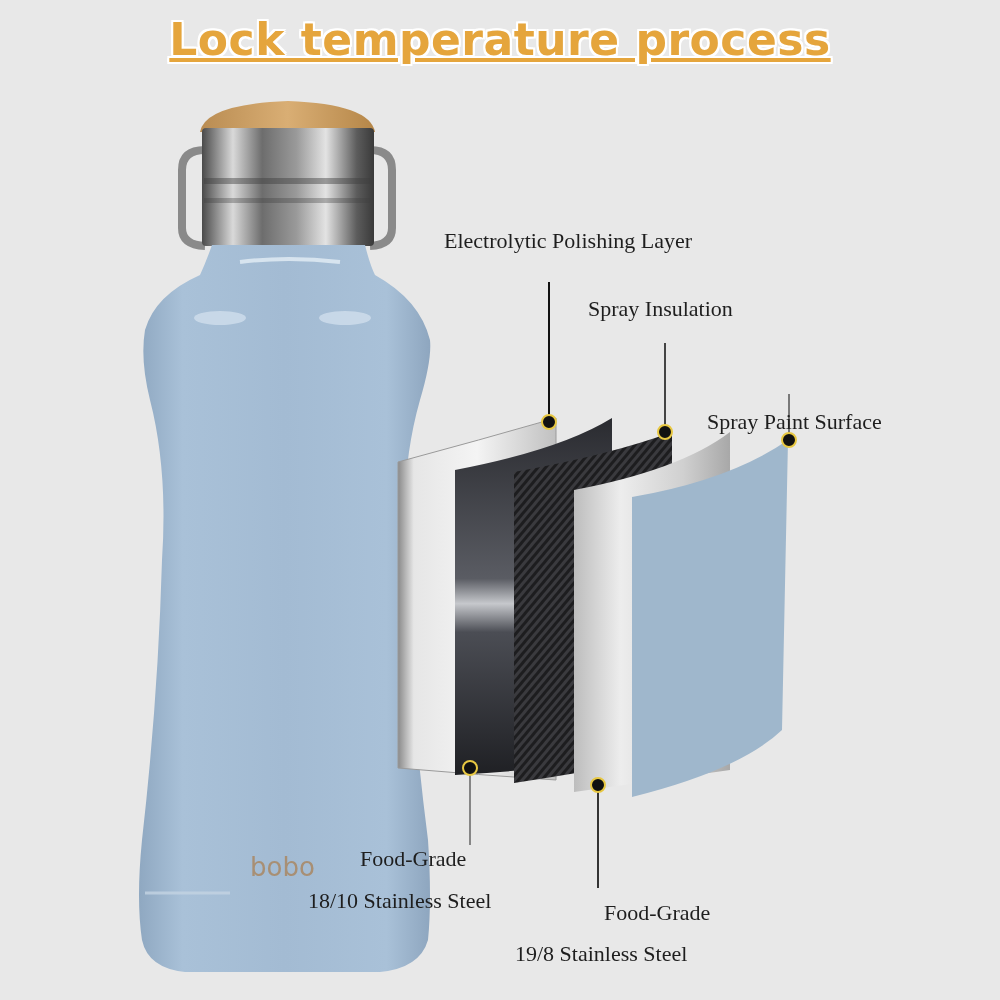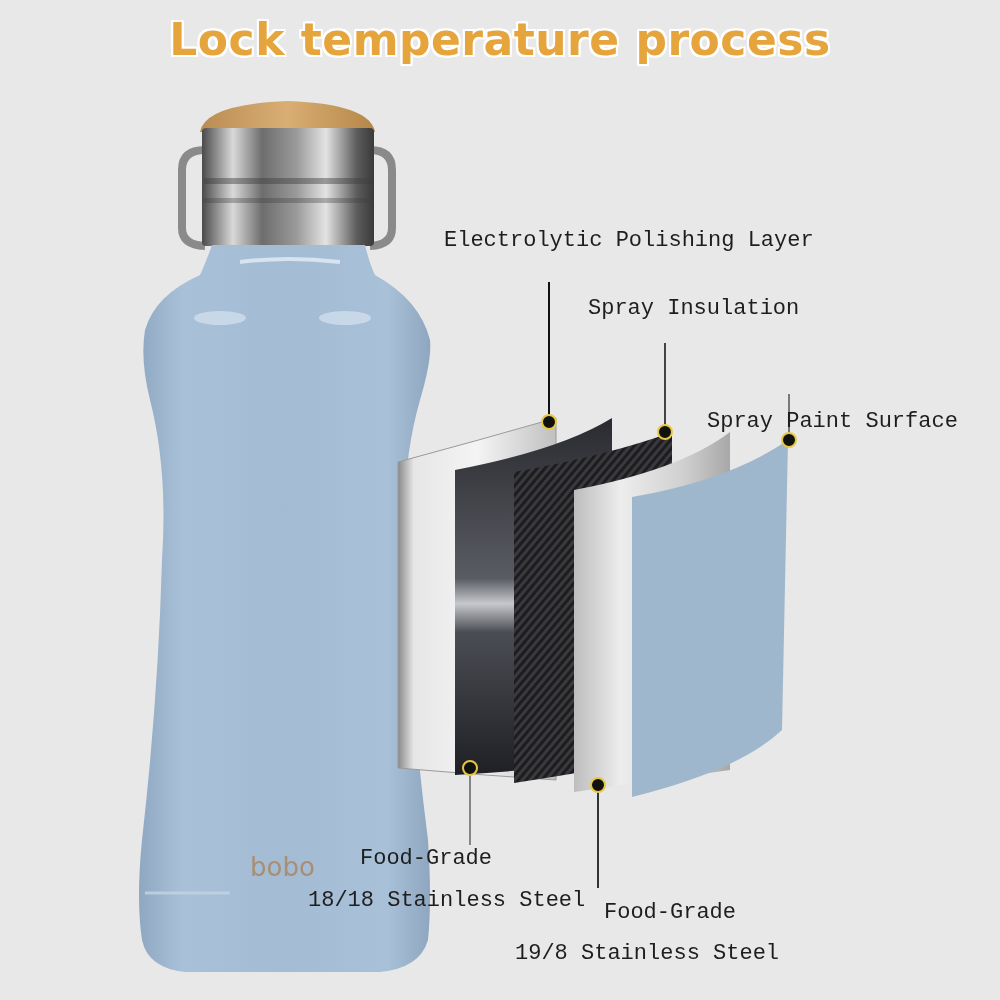--- a/index.html
+++ b/index.html
@@ -1,20 +1,20 @@
 <!DOCTYPE html>
 <html><head>
 <meta charset="utf-8">
 <style>
   html,body{margin:0;padding:0;}
   body{width:1000px;height:1000px;background:#e8e8e8;position:relative;overflow:hidden;font-family:"DejaVu Sans","Liberation Sans",sans-serif;}
   .title{position:absolute;left:0;right:0;top:14px;text-align:center;font-family:"DejaVu Sans",sans-serif;font-weight:bold;font-size:44px;color:var(--title-color,#e5a53c);
-    text-shadow: 2px 0 0 #fff,-2px 0 0 #fff,0 2px 0 #fff,0 -2px 0 #fff,2px 2px 0 #fff,-2px -2px 0 #fff,2px -2px 0 #fff,-2px 2px 0 #fff;letter-spacing:0.5px;}
+    text-shadow: 2px 0 0 #fff,-2px 0 0 #fff,0 2px 0 #fff,0 -2px 0 #fff,2px 2px 0 #fff,-2px -2px 0 #fff,2px -2px 0 #fff,-2px 2px 0 #fff;letter-spacing:0.5px;text-decoration:underline;}
   svg.art{position:absolute;left:0;top:0;}
-  .label{position:absolute;font-family:Liberation Mono, monospace;font-size:22px;color:#1e1e1e;white-space:nowrap;}
+  .label{position:absolute;font-family:Liberation Serif, serif;font-size:22px;color:#1e1e1e;white-space:nowrap;}
   .brand{position:absolute;left:238px;top:852px;font-family:"DejaVu Sans",sans-serif;font-size:26px;color:#a88f74;letter-spacing:0px;margin-left:12px;}
 </style>
 </head>
 <body>
 
 <div class="title">Lock temperature process</div>
 
 <svg class="art" width="1000" height="1000" viewBox="0 0 1000 1000">
   <defs>
     <linearGradient id="bottleGrad" x1="0" x2="1" y1="0" y2="0">
@@ -116,18 +116,18 @@
   <g>
       <circle cx="598" cy="785" r="7" fill="#111" stroke="#e8c842" stroke-width="2"></circle>
     </g>
 </svg>
 
 <div class="label" style="left:444px;top:228px;">Electrolytic Polishing Layer</div>
 <div class="label" style="left:588px;top:296px;">Spray Insulation</div>
 <div class="label" style="left:707px;top:364px;margin-top:45px;">Spray Paint Surface</div>
 
 <div class="label" style="left:360px;top:846px;">Food-Grade</div>
-<div class="label" style="left:308px;top:888px;">18/18 Stainless Steel</div>
+<div class="label" style="left:308px;top:888px;">18/10 Stainless Steel</div>
 
 <div class="label" style="left:604px;top:900px;">Food-Grade</div>
 <div class="label" style="left:515px;top:941px;">19/8 Stainless Steel</div>
 
 <div class="brand">bobo</div>
 
 </body></html>

